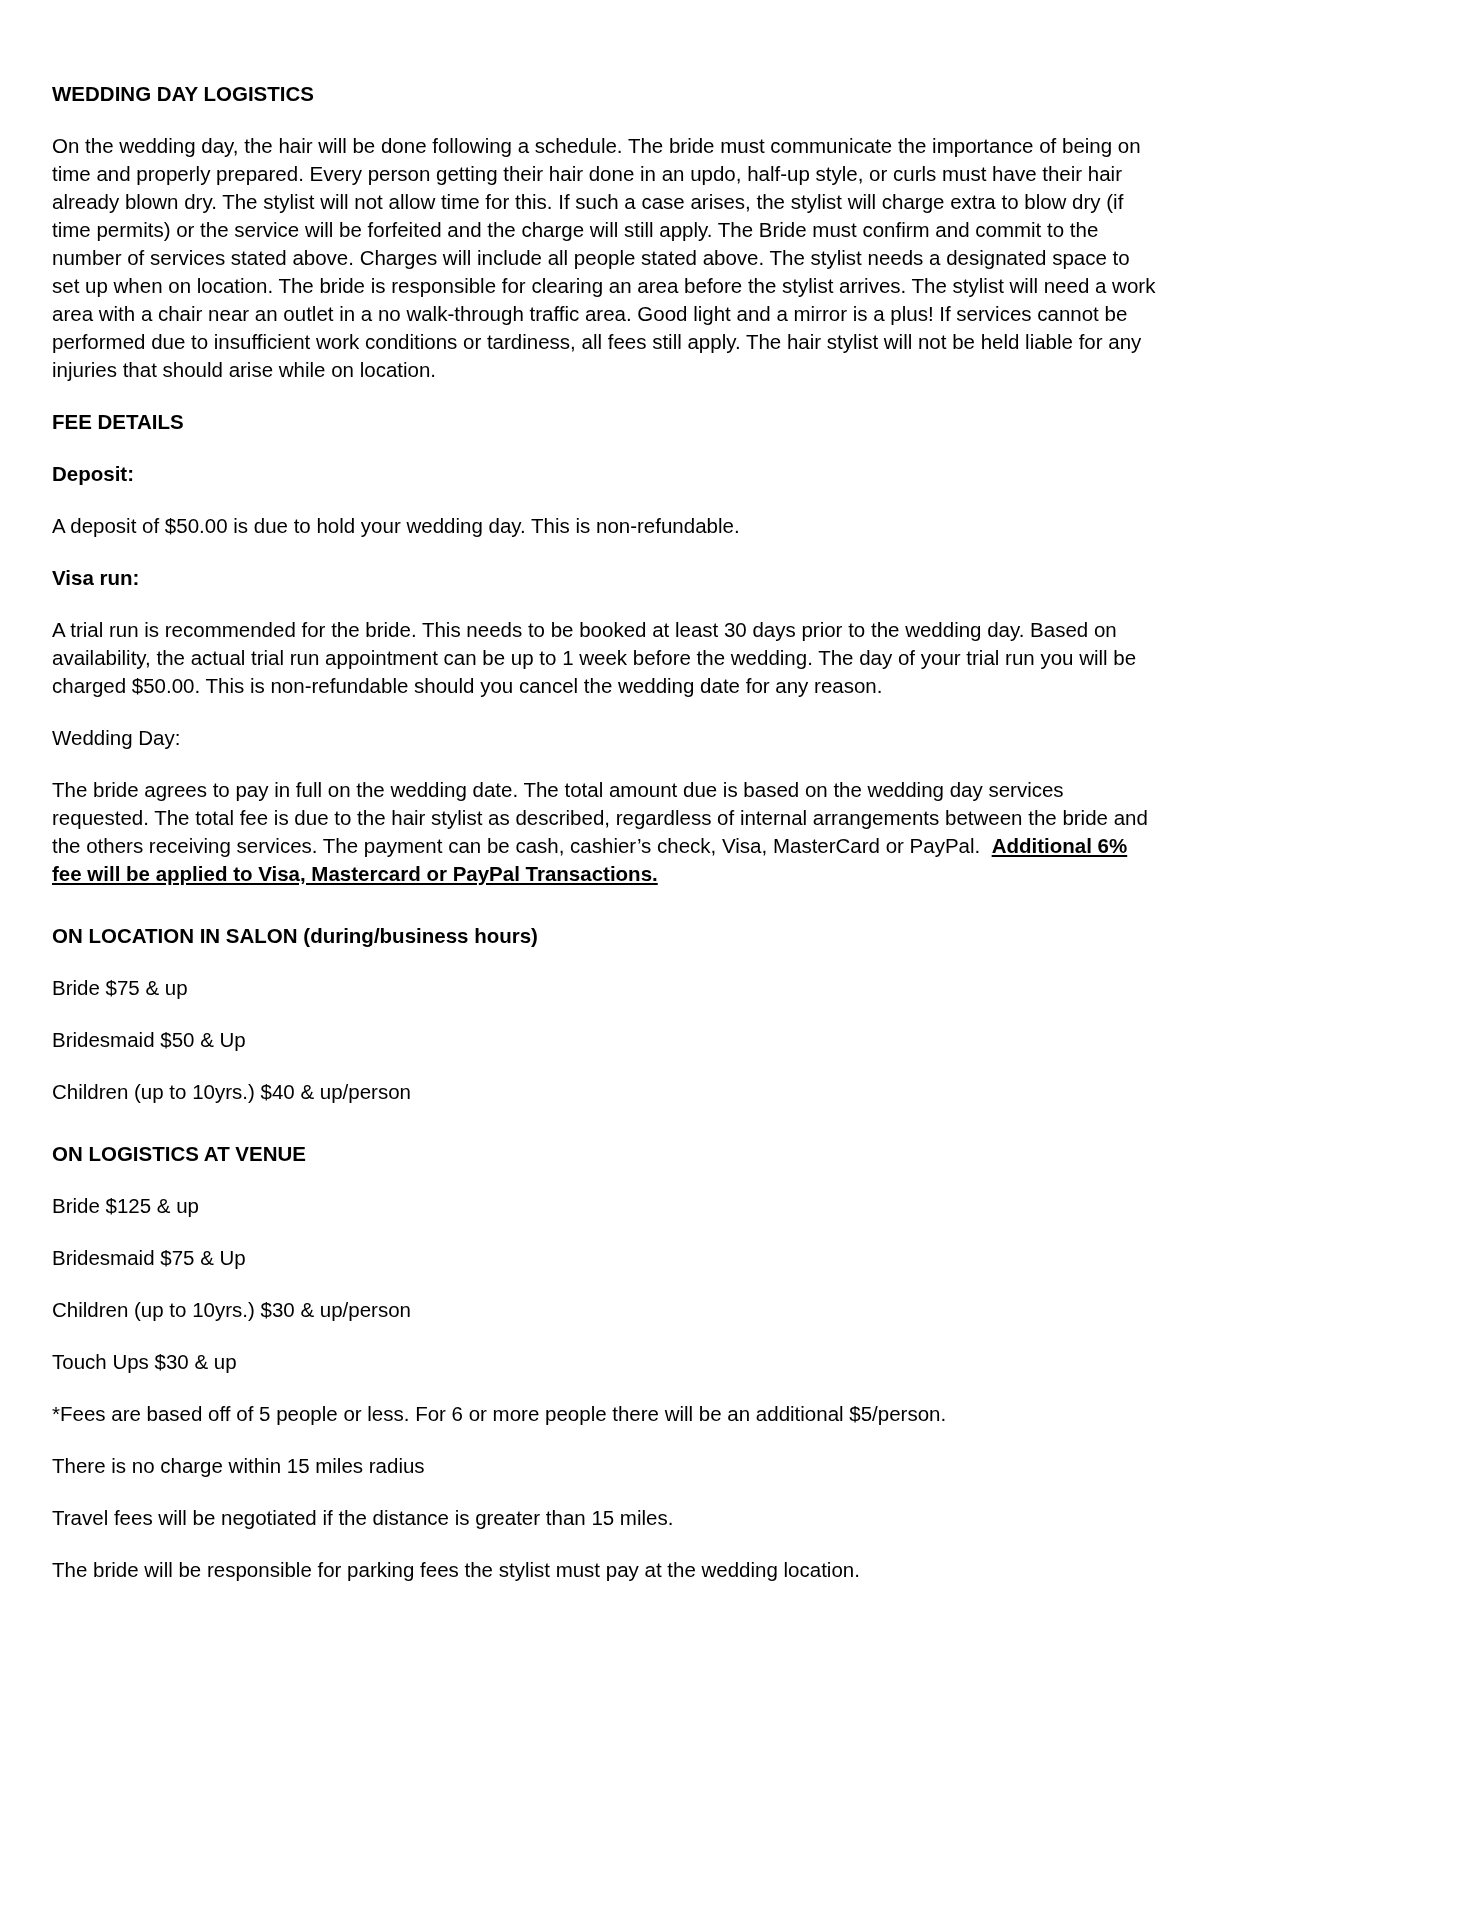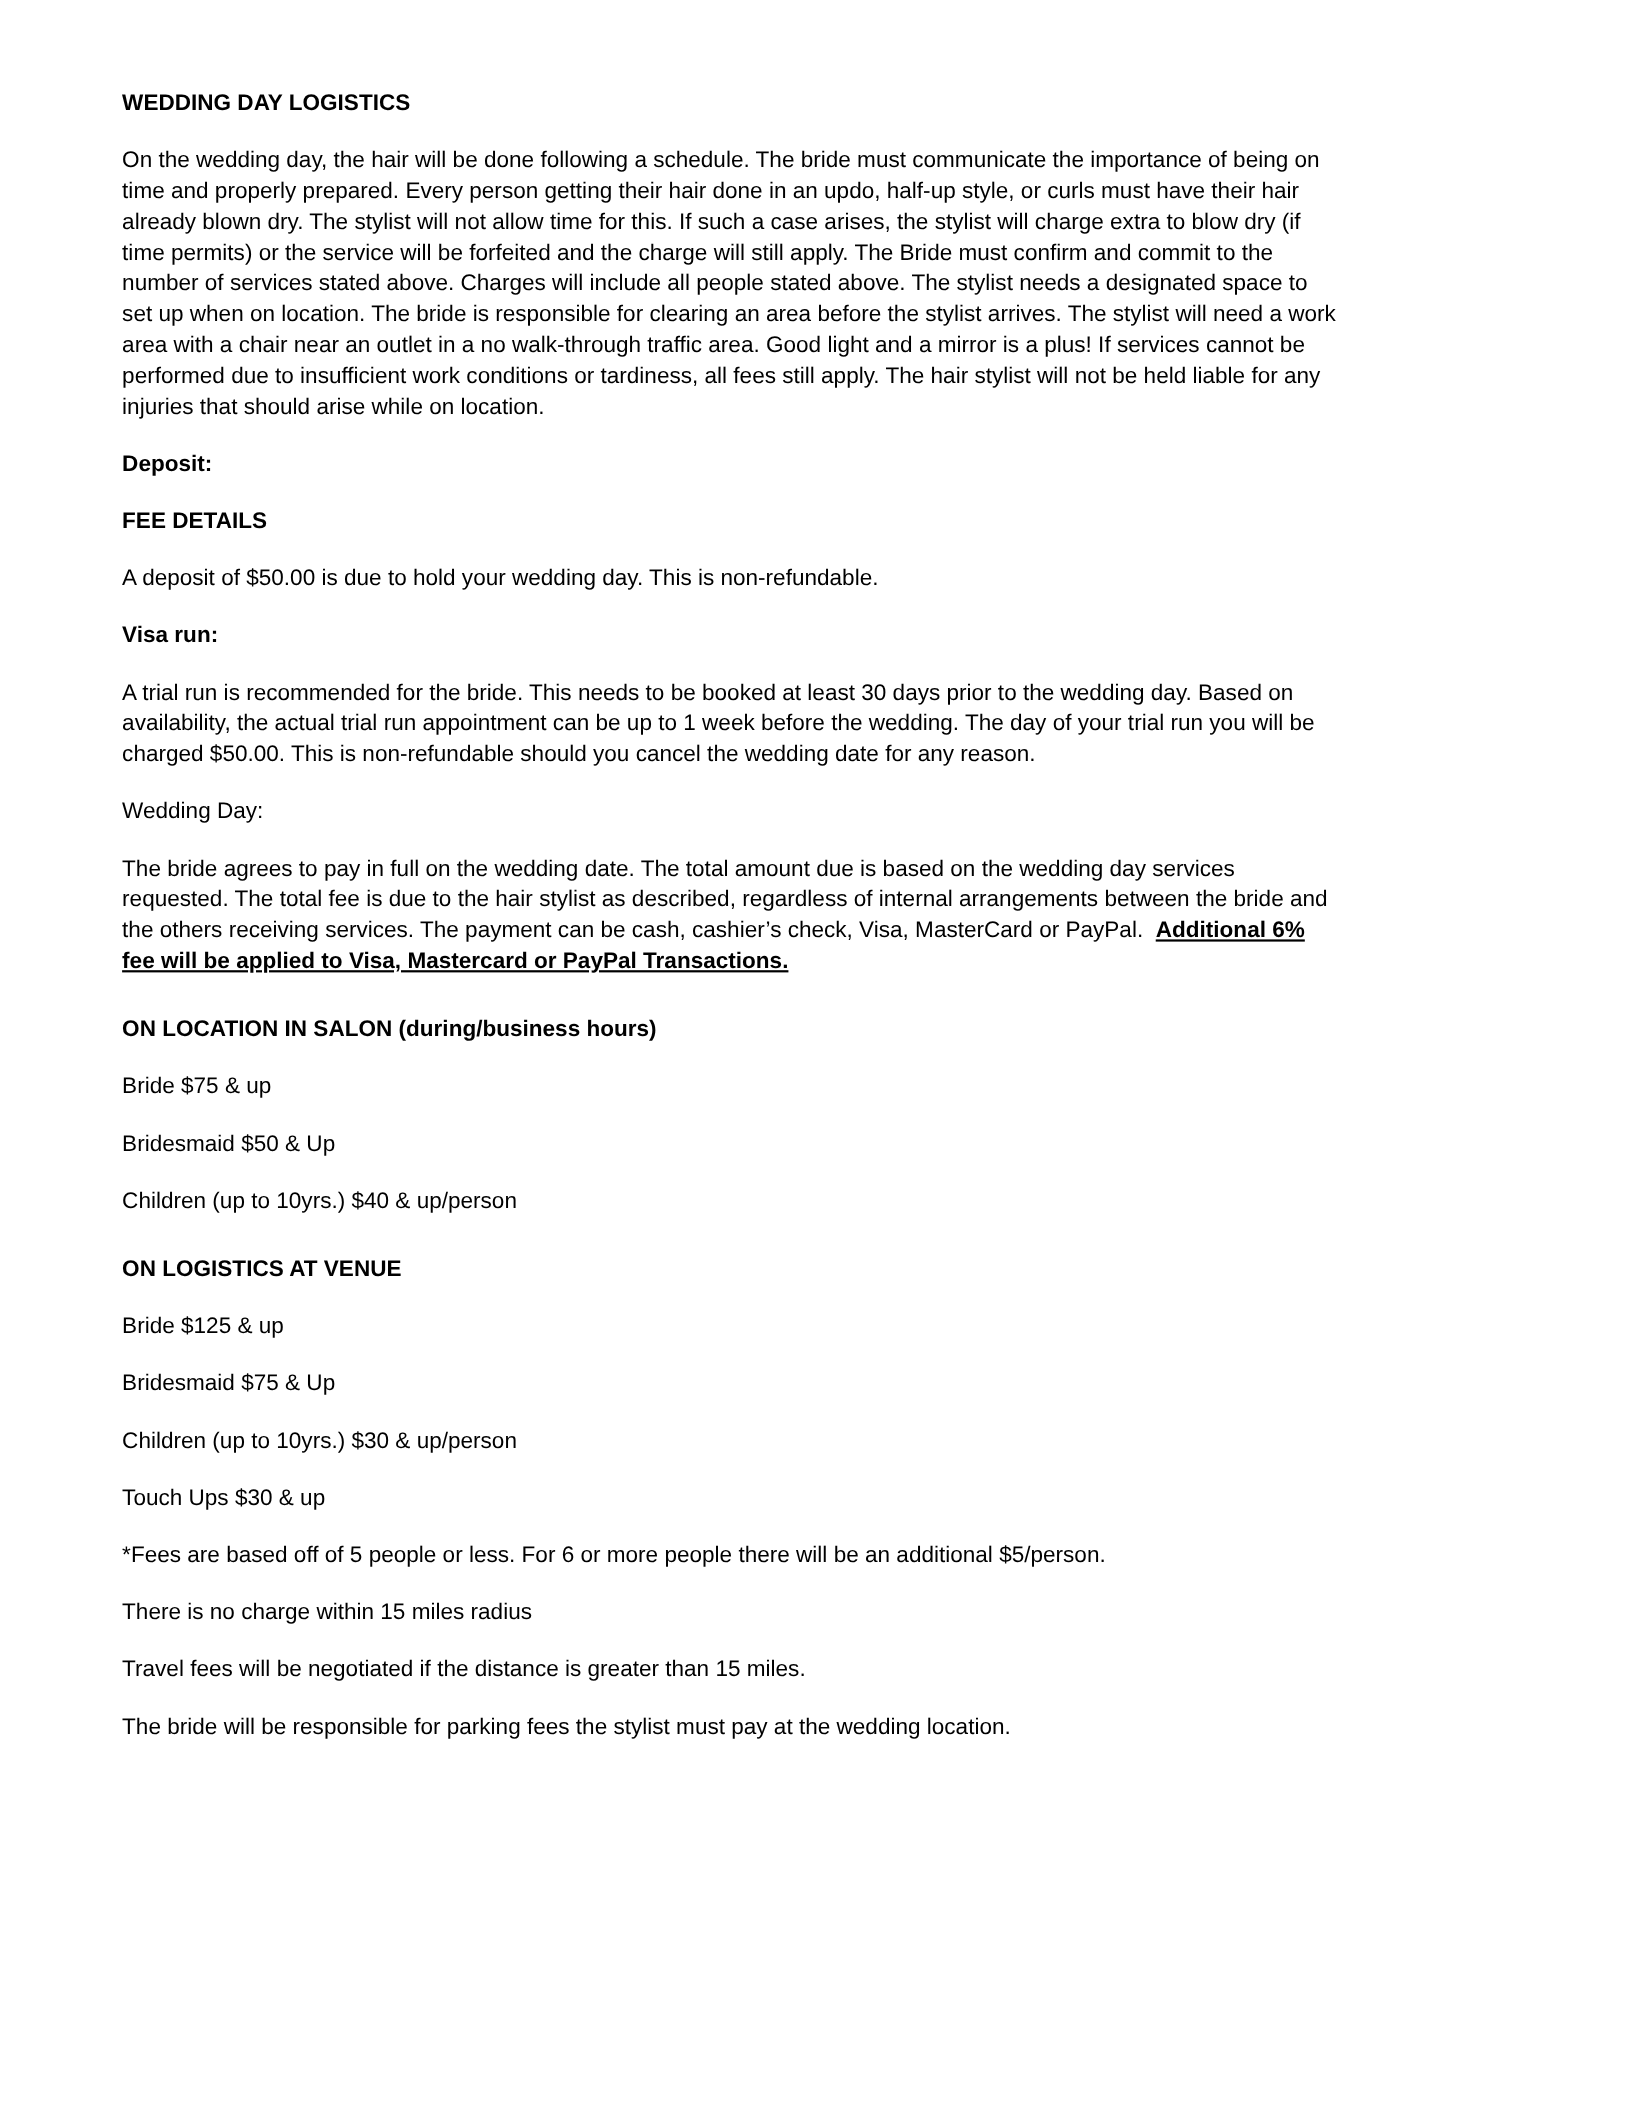--- a/index.html
+++ b/index.html
@@ -6,21 +6,21 @@
     margin: 0;
     padding: 0;
     background: #ffffff;
   }
   .page {
     position: relative;
     width: 1484px;
     height: 1920px;
     box-sizing: border-box;
     background: #ffffff;
-    padding: 80px 40px 40px 111px;
+    padding: 80px 40px 40px 52px;
     font-family: "Liberation Sans", sans-serif;
     font-size: 20.5px;
     line-height: 28px;
     color: #000000;
     overflow: hidden;
   }
   .para {
     margin: 0 0 24px 0;
     white-space: pre-wrap;
   }
@@ -47,23 +47,23 @@
   <p class="para">On the wedding day, the hair will be done following a schedule. The bride must communicate the importance of being on
 time and properly prepared. Every person getting their hair done in an updo, half-up style, or curls must have their hair
 already blown dry. The stylist will not allow time for this. If such a case arises, the stylist will charge extra to blow dry (if
 time permits) or the service will be forfeited and the charge will still apply. The Bride must confirm and commit to the
 number of services stated above. Charges will include all people stated above. The stylist needs a designated space to
 set up when on location. The bride is responsible for clearing an area before the stylist arrives. The stylist will need a work
 area with a chair near an outlet in a no walk-through traffic area. Good light and a mirror is a plus! If services cannot be
 performed due to insufficient work conditions or tardiness, all fees still apply. The hair stylist will not be held liable for any
 injuries that should arise while on location.</p>
 
+  <div class="heading">FEE DETAILS</div>
+
   <div class="heading">Deposit:</div>
-
-  <div class="heading">FEE DETAILS</div>
 
   <p class="para">A deposit of $50.00 is due to hold your wedding day. This is non-refundable.</p>
 
   <div class="heading">Visa run:</div>
 
   <p class="para">A trial run is recommended for the bride. This needs to be booked at least 30 days prior to the wedding day. Based on
 availability, the actual trial run appointment can be up to 1 week before the wedding. The day of your trial run you will be
 charged $50.00. This is non-refundable should you cancel the wedding date for any reason.</p>
 
   <p class="para">Wedding Day:</p>

